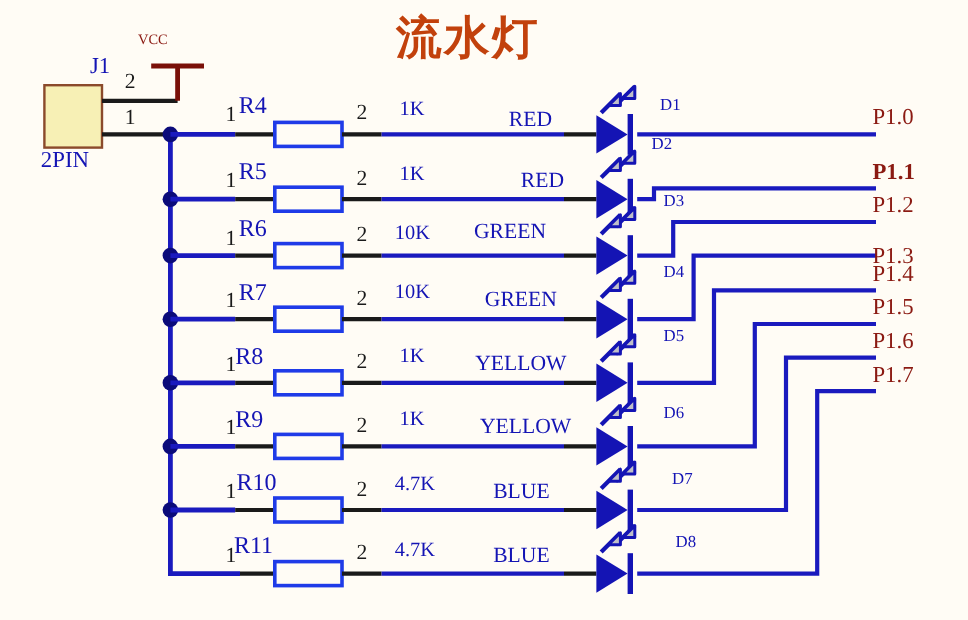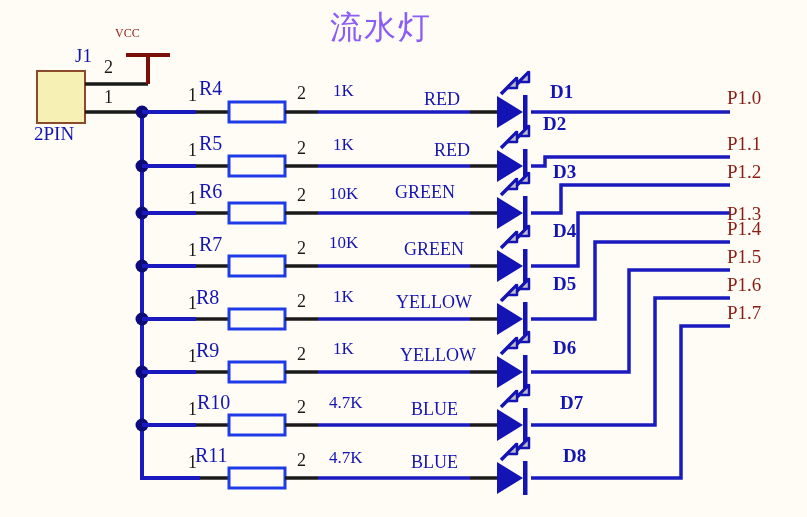--- a/index.html
+++ b/index.html
@@ -18,27 +18,27 @@
   svg#schematic{position:absolute;left:0;top:0;width:807px;height:517px;}
 
   .lbl{position:absolute;white-space:nowrap;line-height:1;}
   .lbl-blue{color:#1414B4;}
   .lbl-red{color:#8B1A12;}
   .lbl-black{color:#1A1A1A;}
 
   .title{
     position:absolute;left:330px;top:6px;
     font-family:"DejaVu Serif", serif;
-    font-size:32px;color:#8b5cf6;font-weight:400;letter-spacing:2px;
+    font-size:38px;color:#c2410c;font-weight:700;letter-spacing:2px;
   }
   .refdes{font-size:20px;}
   .pinnum{font-size:18px;color:#1A1A1A;font-family:"Liberation Serif",serif;}
   .val{font-size:17px;}
   .colorname{font-size:18px;}
-  .dname{font-size:19px;font-weight:bold;}
+  .dname{font-size:14px;}
   .pname{font-size:19px;}
   .jname{font-size:19px;}
   .vccname{font-size:12px;}
 </style>
 </head>
 <body>
 
 <div id="canvas">
 
   <svg id="schematic" viewBox="0 0 807 517" xmlns="http://www.w3.org/2000/svg">
@@ -184,21 +184,21 @@
   <div class="lbl lbl-blue colorname" style="left:424px;top:90px;">RED</div>
   <div class="lbl lbl-blue dname" style="left:550px;top:82px;">D1</div>
   <div class="lbl lbl-red pname" style="left:727px;top:88px;">P1.0</div>
 
   <div class="lbl lbl-black pinnum" style="left:188px;top:141px;">1</div>
   <div class="lbl lbl-blue refdes" style="left:199px;top:133px;">R5</div>
   <div class="lbl lbl-black pinnum" style="left:297px;top:139px;">2</div>
   <div class="lbl lbl-blue val" style="left:333px;top:136px;">1K</div>
   <div class="lbl lbl-blue colorname" style="left:434px;top:141px;">RED</div>
   <div class="lbl lbl-blue dname" style="left:543px;top:114px;">D2</div>
-  <div class="lbl lbl-red pname" style="left:727px;top:134px;">P1.1</div>
+  <div class="lbl lbl-red pname" style="left:727px;top:134px;font-weight:bold;">P1.1</div>
 
   <div class="lbl lbl-black pinnum" style="left:188px;top:189px;">1</div>
   <div class="lbl lbl-blue refdes" style="left:199px;top:181px;">R6</div>
   <div class="lbl lbl-black pinnum" style="left:297px;top:186px;">2</div>
   <div class="lbl lbl-blue val" style="left:329px;top:185px;">10K</div>
   <div class="lbl lbl-blue colorname" style="left:395px;top:183px;">GREEN</div>
   <div class="lbl lbl-blue dname" style="left:553px;top:162px;">D3</div>
   <div class="lbl lbl-red pname" style="left:727px;top:162px;">P1.2</div>
 
   <div class="lbl lbl-black pinnum" style="left:188px;top:241px;">1</div>

